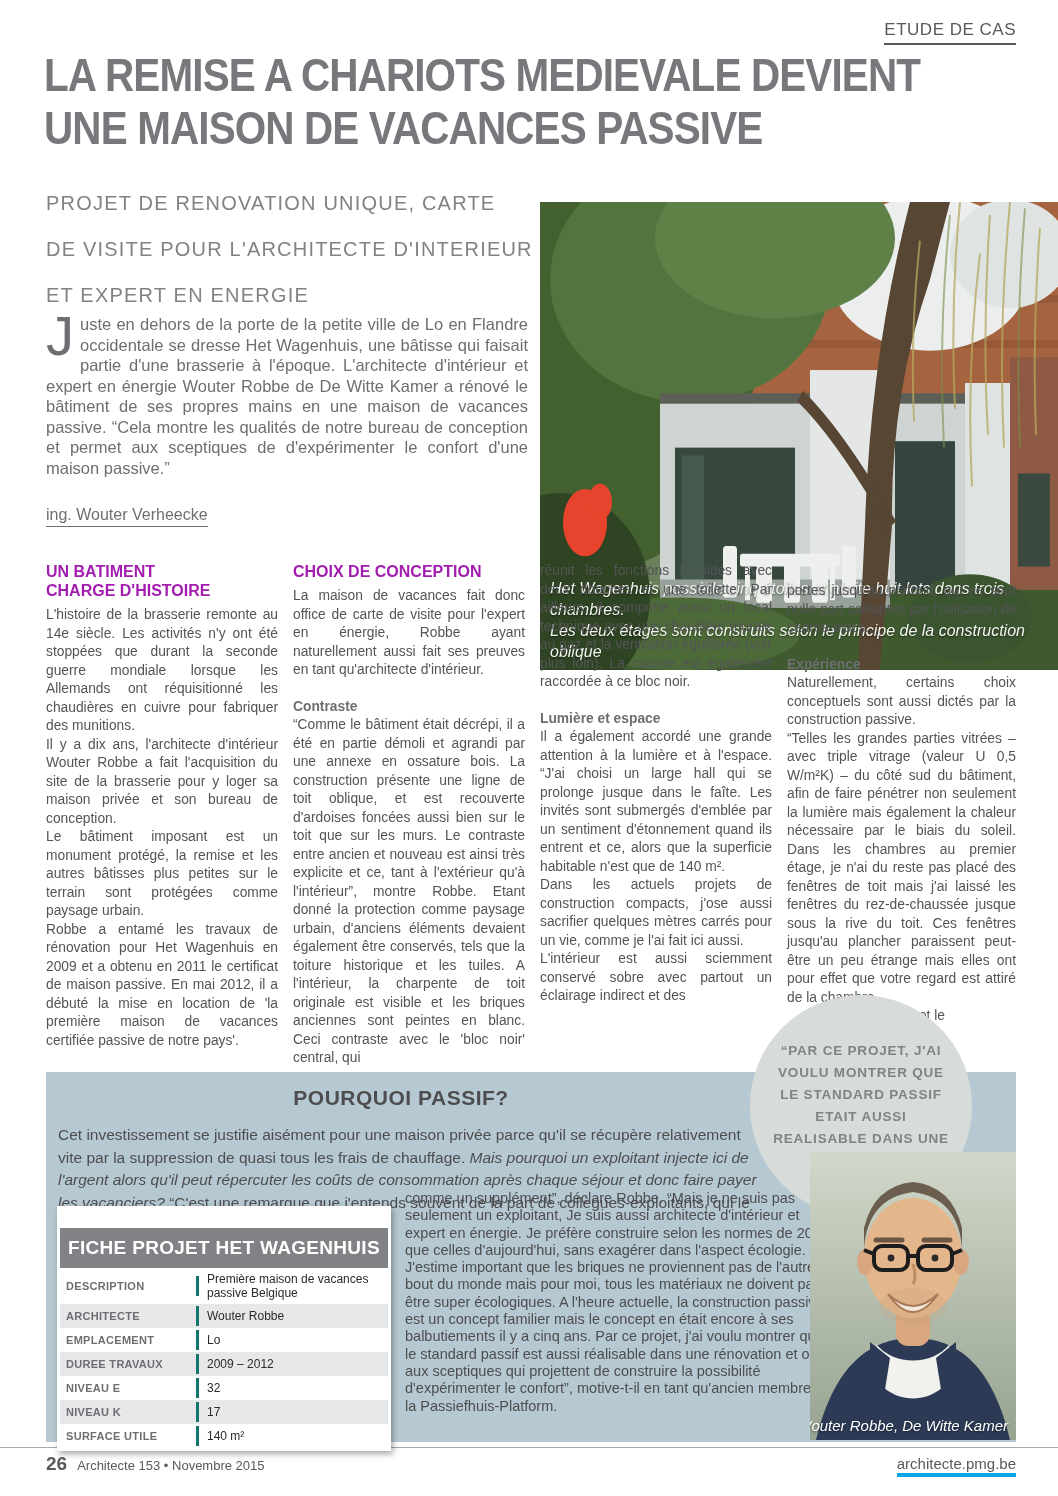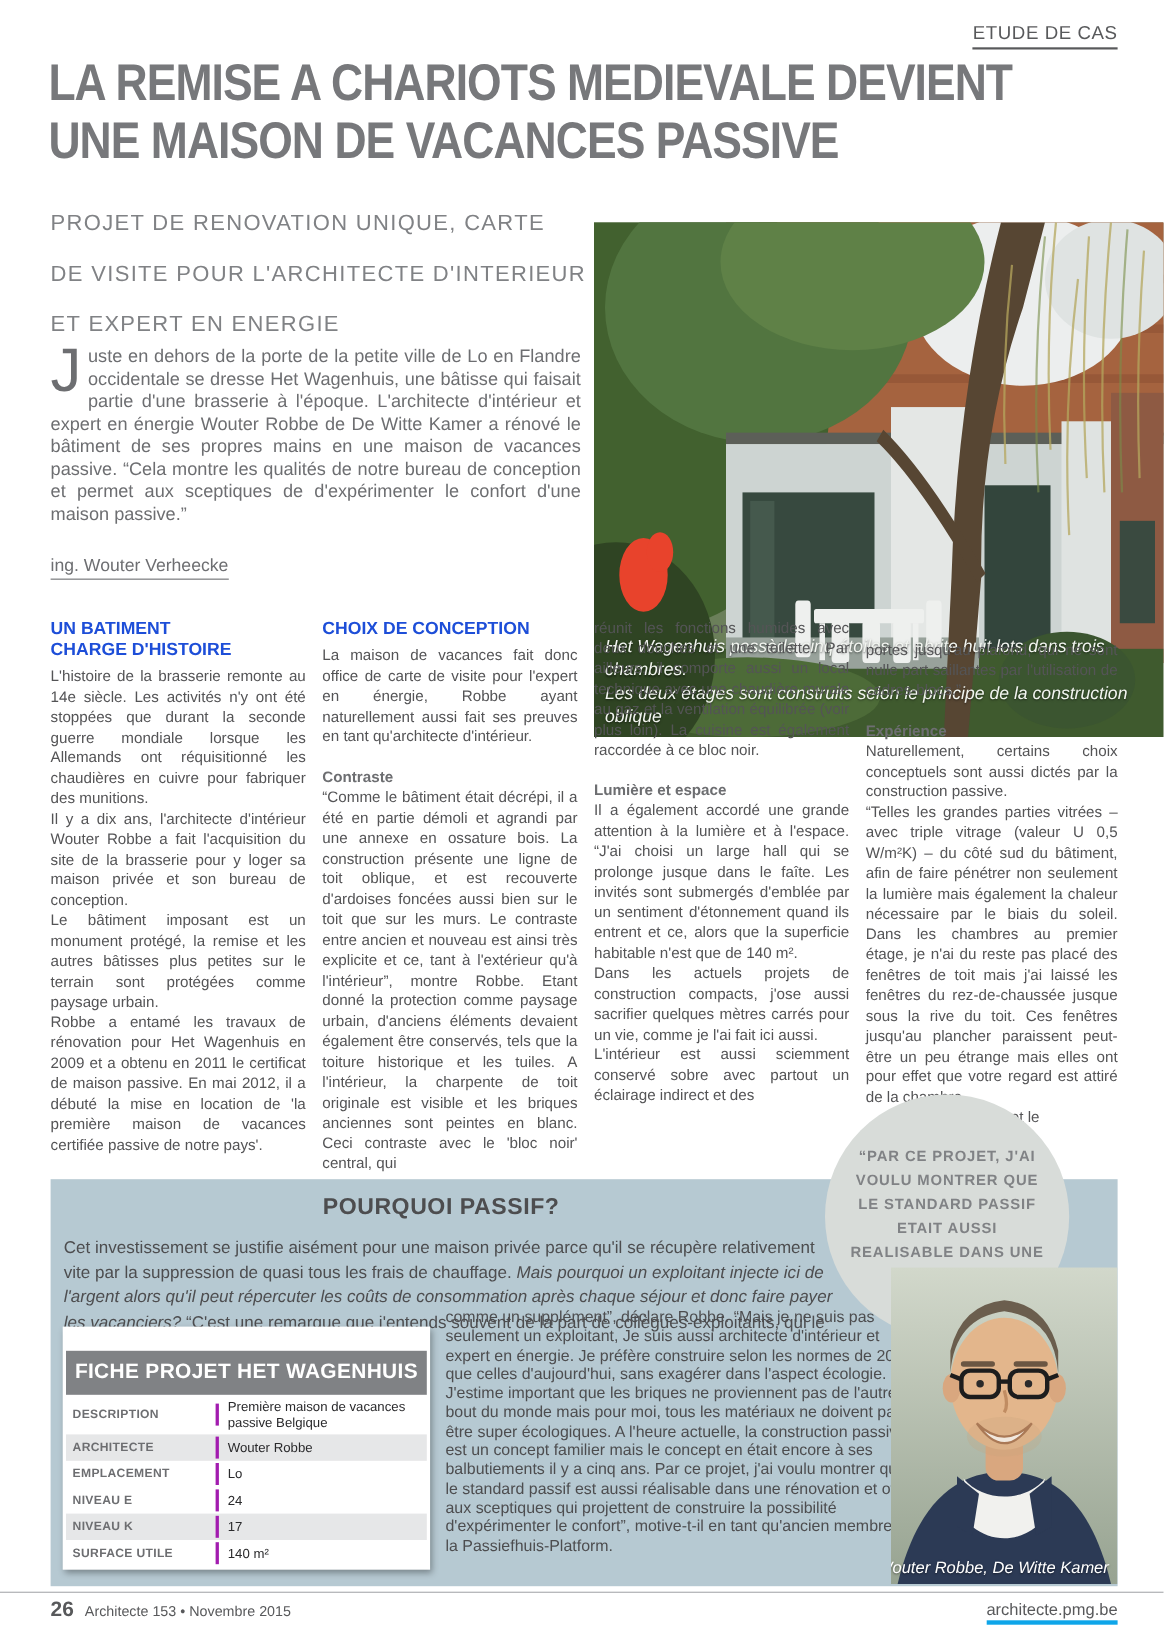--- a/index.html
+++ b/index.html
@@ -25,21 +25,21 @@
   .hero svg{display:block;width:100%;height:100%;}
   .hero-caption{position:absolute;left:10px;bottom:8px;color:#f2f5f0;font-style:italic;
                 font-size:16px;line-height:21px;text-shadow:0 1px 2px rgba(0,0,0,.55);}
 
   
   .col{position:absolute;top:562px;width:232px;font-size:13.8px;line-height:18.5px;
        text-align:justify;color:#545456;}
   .col p{margin:0 0 0 0;}
   .col .sp{height:18px;}
   .c1{left:46px;}.c2{left:293px;}.c3{left:540px;}.c4{left:787px;width:229px;margin-top:20px;}
-  .colhead{font-size:16px;font-weight:bold;color:#1d4ed8;line-height:19px;margin:0 0 6px 0;text-align:left;}
+  .colhead{font-size:16px;font-weight:bold;color:#a21caf;line-height:19px;margin:0 0 6px 0;text-align:left;}
   .subhead{font-weight:bold;color:#6d6e71;text-align:left;margin:0;}
   .wraptail{margin-left:auto;width:158px;text-align:right;}
 
   
   .quote-circle{position:absolute;left:750px;top:995px;width:222px;height:222px;border-radius:50%;
                 background:#d8dcd9;z-index:2;display:flex;align-items:center;justify-content:center;}
   .quote-text{width:188px;text-align:center;font-weight:bold;color:#808285;font-size:13.5px;
               line-height:22px;letter-spacing:.8px;}
 
   
@@ -53,21 +53,21 @@
               color:#4d4d4f;z-index:2;}
 
   
   .ptable{position:absolute;left:11px;top:134px;width:334px;background:#fff;padding:3px;
           box-shadow:2px 3px 6px rgba(0,0,0,.35);z-index:3;box-sizing:border-box;}
   .ptable-header{background:#808285;color:#fff;font-weight:bold;font-size:19px;text-align:center;
                  padding:9px 2px;letter-spacing:.3px;margin-top:19px;}
   .prow{display:flex;align-items:center;min-height:24px;}
   .prow.alt{background:#e6e7e8;}
   .plabel{width:124px;padding:4px 6px;font-size:11px;font-weight:bold;color:#6d6e71;
-          letter-spacing:.3px;border-right:3px solid #a21caf;flex-shrink:0;}
+          letter-spacing:.3px;border-right:3px solid #0f766e;flex-shrink:0;}
   .pvalue{padding:4px 8px;font-size:12px;color:#2a2a2c;}
 
   
   .portrait{position:absolute;left:810px;top:1152px;width:206px;height:288px;overflow:hidden;z-index:3;}
   .portrait svg{display:block;width:100%;height:100%;}
   .portrait-caption{position:absolute;right:8px;bottom:6px;color:#fff;font-style:italic;font-size:15px;
                     text-shadow:0 1px 2px rgba(0,0,0,.5);white-space:nowrap;}
 
   
   .footrule{position:absolute;left:0;top:1447px;width:1058px;height:1px;background:#a7a9ac;}
@@ -211,23 +211,27 @@
         <div class="pvalue">Première maison de vacances passive Belgique</div>
       </div>
       <div class="prow alt">
         <div class="plabel">ARCHITECTE</div>
         <div class="pvalue">Wouter Robbe</div>
       </div>
       <div class="prow">
         <div class="plabel">EMPLACEMENT</div>
         <div class="pvalue">Lo</div>
       </div>
+      <div class="prow alt">
+        <div class="plabel">DUREE TRAVAUX</div>
+        <div class="pvalue">2009 – 2012</div>
+      </div>
       <div class="prow">
         <div class="plabel">NIVEAU E</div>
-        <div class="pvalue">24</div>
+        <div class="pvalue">32</div>
       </div>
       <div class="prow alt">
         <div class="plabel">NIVEAU K</div>
         <div class="pvalue">17</div>
       </div>
       <div class="prow">
         <div class="plabel">SURFACE UTILE</div>
         <div class="pvalue">140 m²</div>
       </div>
     </div>

